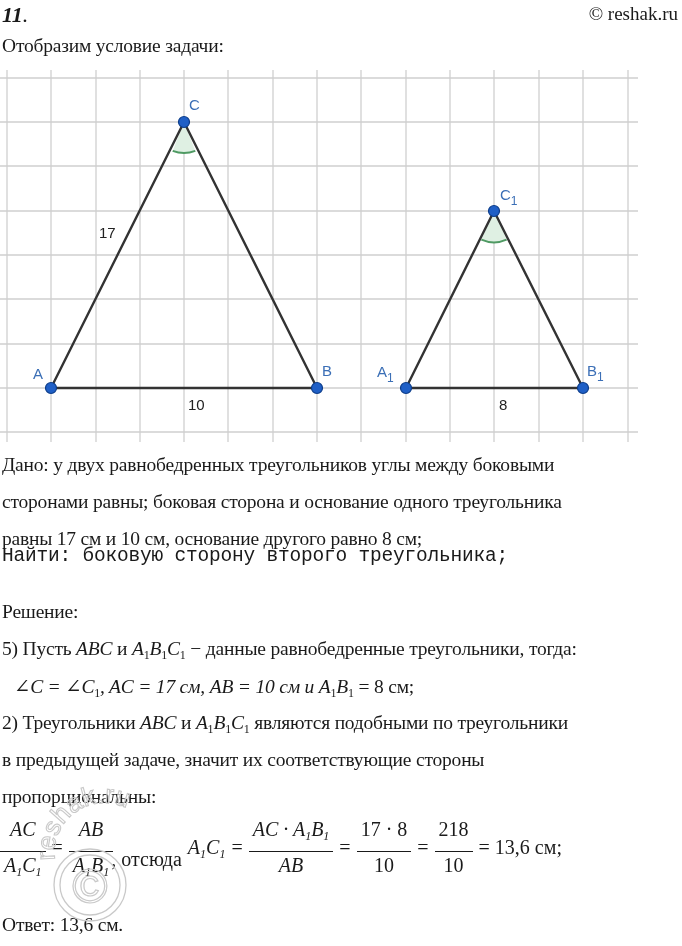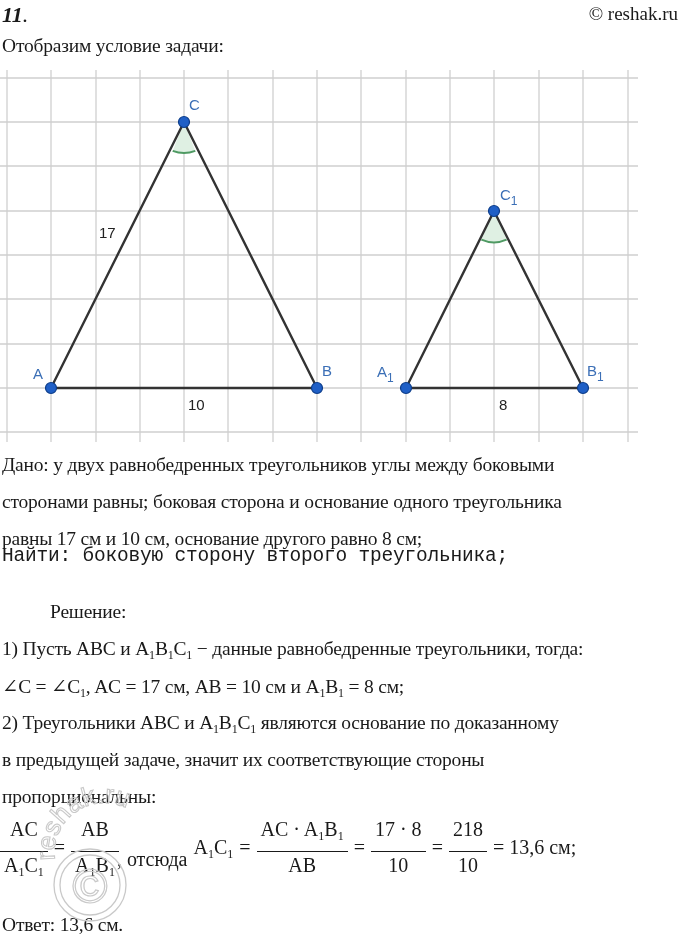--- a/index.html
+++ b/index.html
@@ -6,21 +6,21 @@
     body {
       width: 682px; height: 946px; position: relative; overflow: hidden;
       background: #ffffff; color: #1a1a1a;
       font-family: "Liberation Serif", "DejaVu Serif", serif;
     }
     .abs { position: absolute; white-space: nowrap; }
     .problem-number { left: 2px; top: 2px; font-size: 22px; font-weight: bold; font-style: italic; }
     .problem-number .dot { font-weight: normal; }
     .copyright { right: 4px; top: 3px; font-size: 19px; }
     .line { font-size: 19.5px; letter-spacing: -0.2px; }
-    .m { }
+    .m { font-style: italic; }
     sub { font-size: 12px; vertical-align: -4px; line-height: 0; }
     svg.figure { position: absolute; left: 0; top: 66px; }
     .frac { display: inline-block; vertical-align: middle; text-align: center; }
     .frac .num { display: block; padding: 0 4px 10px; border-bottom: 1.4px solid #1a1a1a; }
     .frac .den { display: block; padding: 2px 4px 0; }
     .formula { left: 0px; top: 818px; font-size: 20px; display: flex; align-items: center; }
     .formula .op { margin: 0 6px; }
     .watermark { position: absolute; left: 40px; top: 780px; pointer-events: none; }
   </style>
 </head>
@@ -88,31 +88,31 @@
     <text x="499" y="410" font-family="Liberation Sans, sans-serif" font-size="15" fill="#222">8</text>
   </g>
 </svg>
 
 <div class="abs line" style="left:2px; top:454px;">Дано:  у двух равнобедренных треугольников углы между боковыми</div>
 <div class="abs line" style="left:2px; top:491px;">сторонами равны;  боковая сторона и основание одного треугольника</div>
 <div class="abs line" style="left:2px; top:528px;">равны 17 см и 10 см, основание другого равно 8 см;</div>
 
 <div class="abs line" style="left:2px; top:545px;font-family:Liberation Mono, monospace;">Найти:  боковую сторону второго треугольника;</div>
 
-<div class="abs line" style="left:2px; top:601px;margin-left:48px;">Решение:</div>
+<div class="abs line" style="left:2px; top:601px;">Решение:</div>
 
 <div class="abs line" style="left:2px; top:638px;">
-  <span>1) Пусть </span><span class="m">ABC</span><span> и </span><span class="m">A</span><sub>1</sub><span class="m">B</span><sub>1</sub><span class="m">C</span><sub>1</sub><span> − данные равнобедренные треугольники, тогда:</span>
+  <span>5) Пусть </span><span class="m">ABC</span><span> и </span><span class="m">A</span><sub>1</sub><span class="m">B</span><sub>1</sub><span class="m">C</span><sub>1</sub><span> − данные равнобедренные треугольники, тогда:</span>
 </div>
-<div class="abs line" style="left:2px; top:675px;">
+<div class="abs line" style="left:14px; top:675px;">
   <span class="m">∠C = ∠C</span><sub>1</sub><span class="m">,  AC = 17 см,  AB = 10 см  и  </span><span class="m">A</span><sub>1</sub><span class="m">B</span><sub>1</sub><span> = 8 см;</span>
 </div>
 
 <div class="abs line" style="left:2px; top:712px;">
-  <span>2) Треугольники </span><span class="m">ABC</span><span> и </span><span class="m">A</span><sub>1</sub><span class="m">B</span><sub>1</sub><span class="m">C</span><sub>1</sub><span> являются основание по доказанному</span>
+  <span>2) Треугольники </span><span class="m">ABC</span><span> и </span><span class="m">A</span><sub>1</sub><span class="m">B</span><sub>1</sub><span class="m">C</span><sub>1</sub><span> являются подобными по треугольники</span>
 </div>
 <div class="abs line" style="left:2px; top:749px;">в предыдущей задаче, значит их соответствующие стороны</div>
 <div class="abs line" style="left:2px; top:786px;">пропорциональны:</div>
 
 <div class="abs formula">
   <span class="frac">
     <span class="num m">AC</span>
     <span class="den m"><span>A</span><sub>1</sub><span>C</span><sub>1</sub></span>
   </span>
   <span class="op">=</span>

